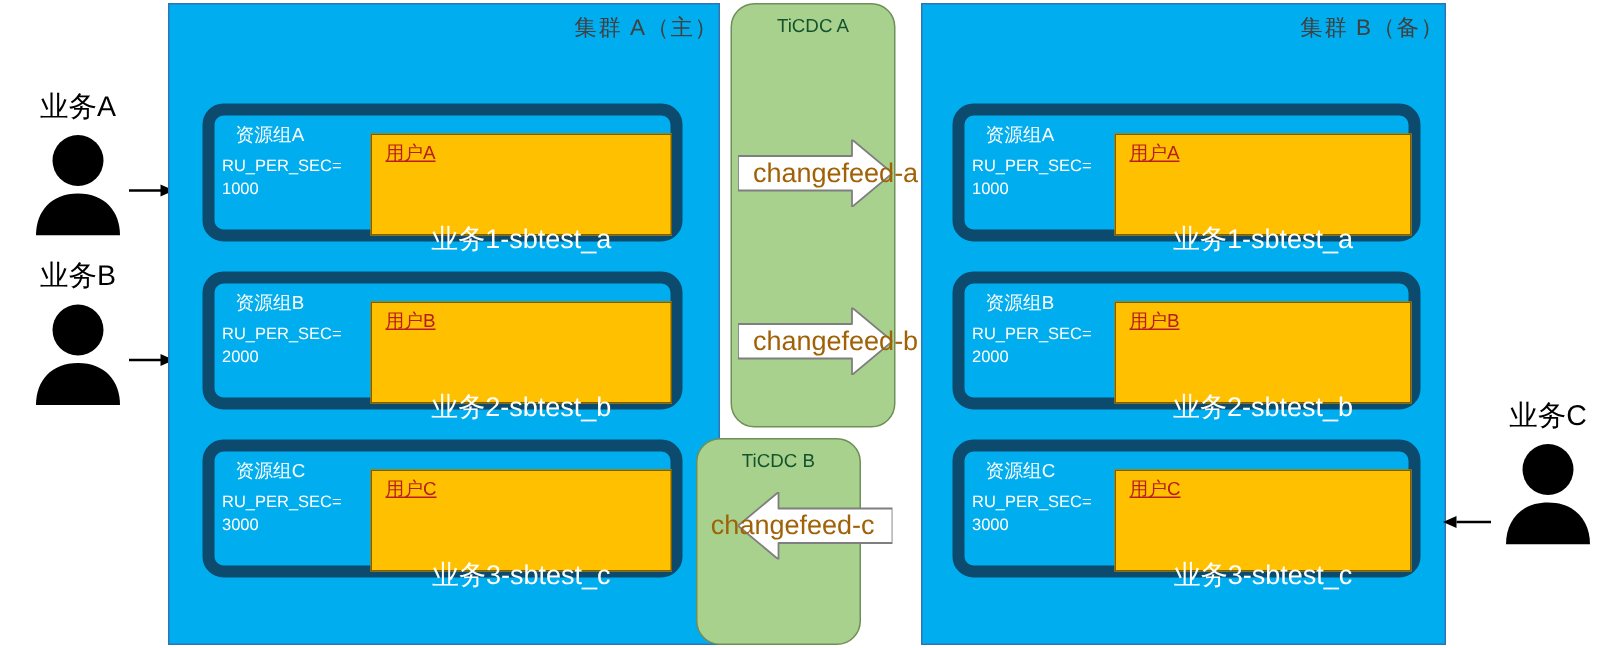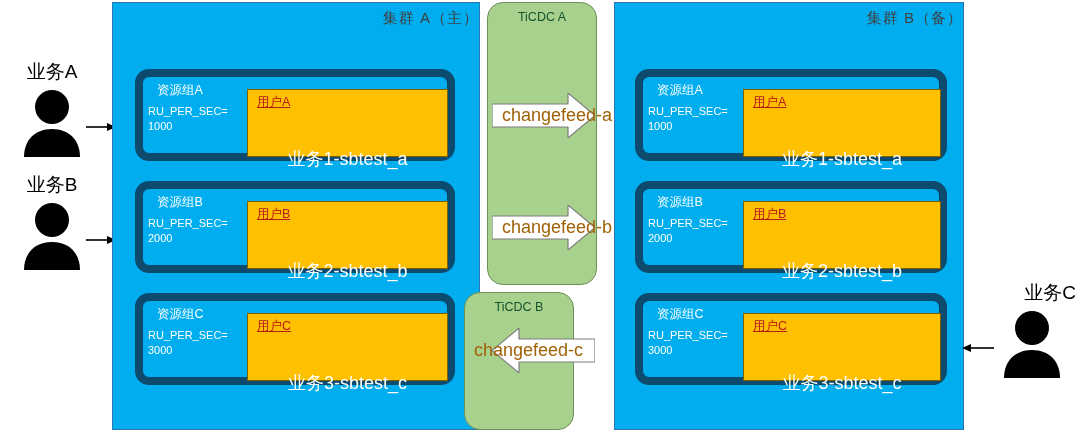--- a/index.html
+++ b/index.html
@@ -293,21 +293,21 @@
       </div>
     </div>
   </div>
 
   <div class="connector" style="left:962px; top:341px;">
     <svg width="32" height="14" viewBox="0 0 32 14">
       <line x1="32" y1="7" x2="9" y2="7" stroke="#000000" stroke-width="1.6"></line>
       <polygon points="0,7 9,3 9,11" fill="#000000"></polygon>
     </svg>
   </div>
-  <div class="actor" style="left:988px; top:283px; width:88px;text-align:right;">
+  <div class="actor" style="left:988px; top:268px; width:88px;">
     <div class="actor-label">业务C</div>
     <svg class="actor-icon" width="72" height="72" viewBox="0 0 72 72">
       <circle cx="36" cy="22" r="17" fill="#000000"></circle>
       <path d="M36 44 C18 44 8 56 8 72 L64 72 C64 56 54 44 36 44 Z" fill="#000000"></path>
     </svg>
   </div>
 
 </div>
 
 </body></html>

